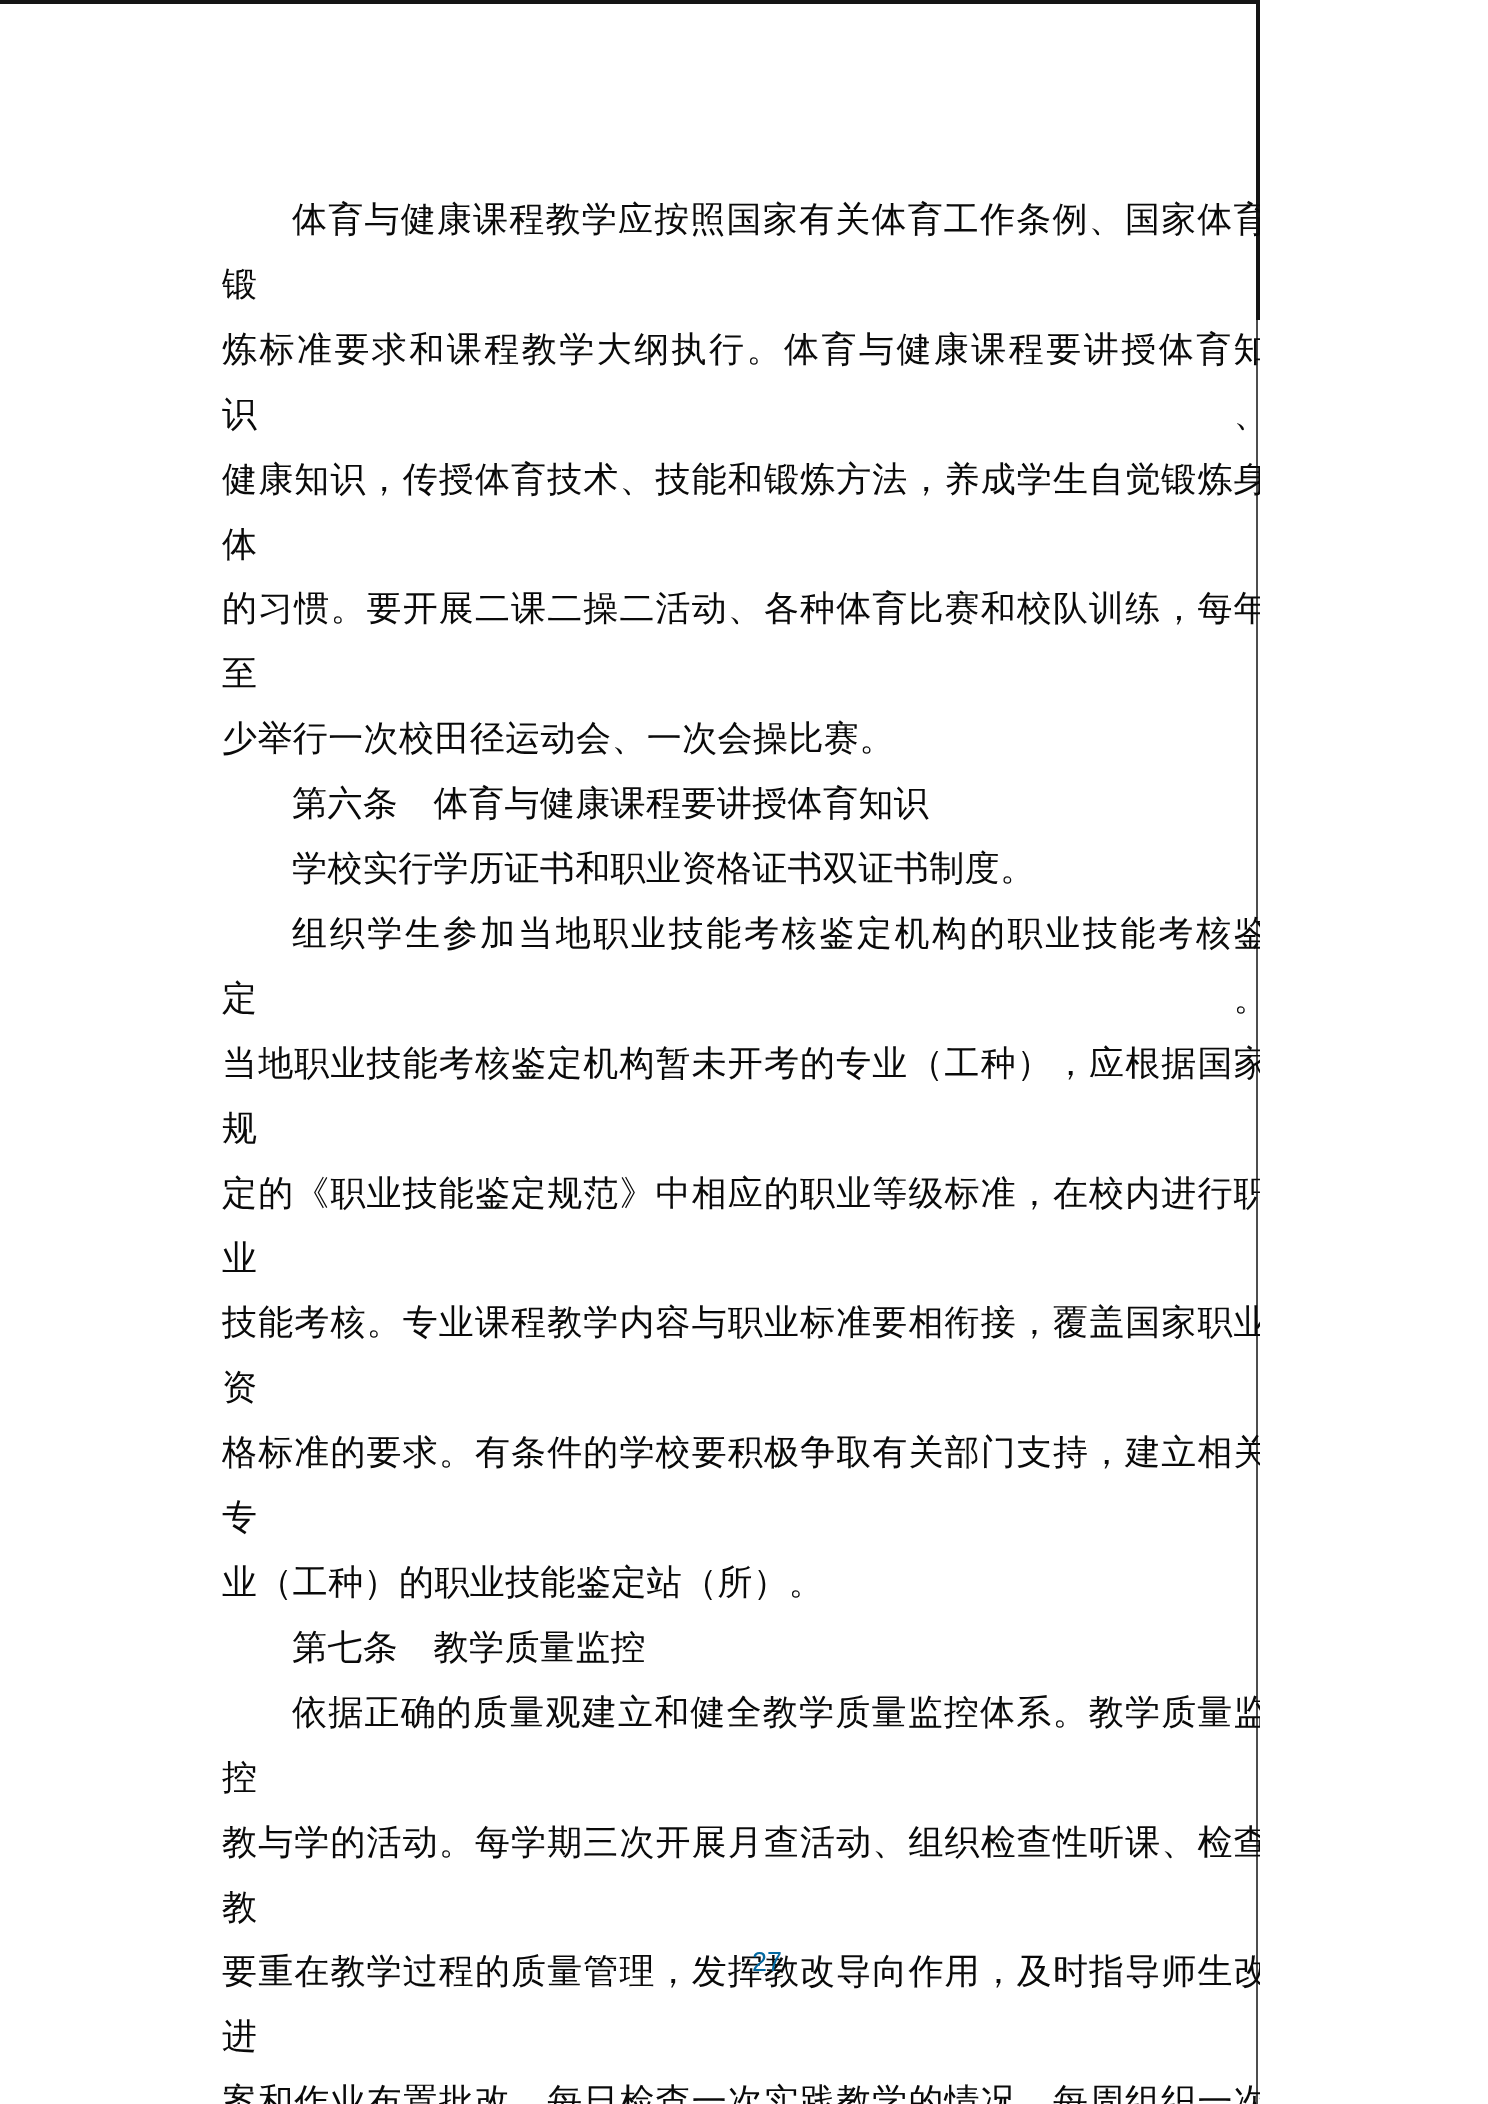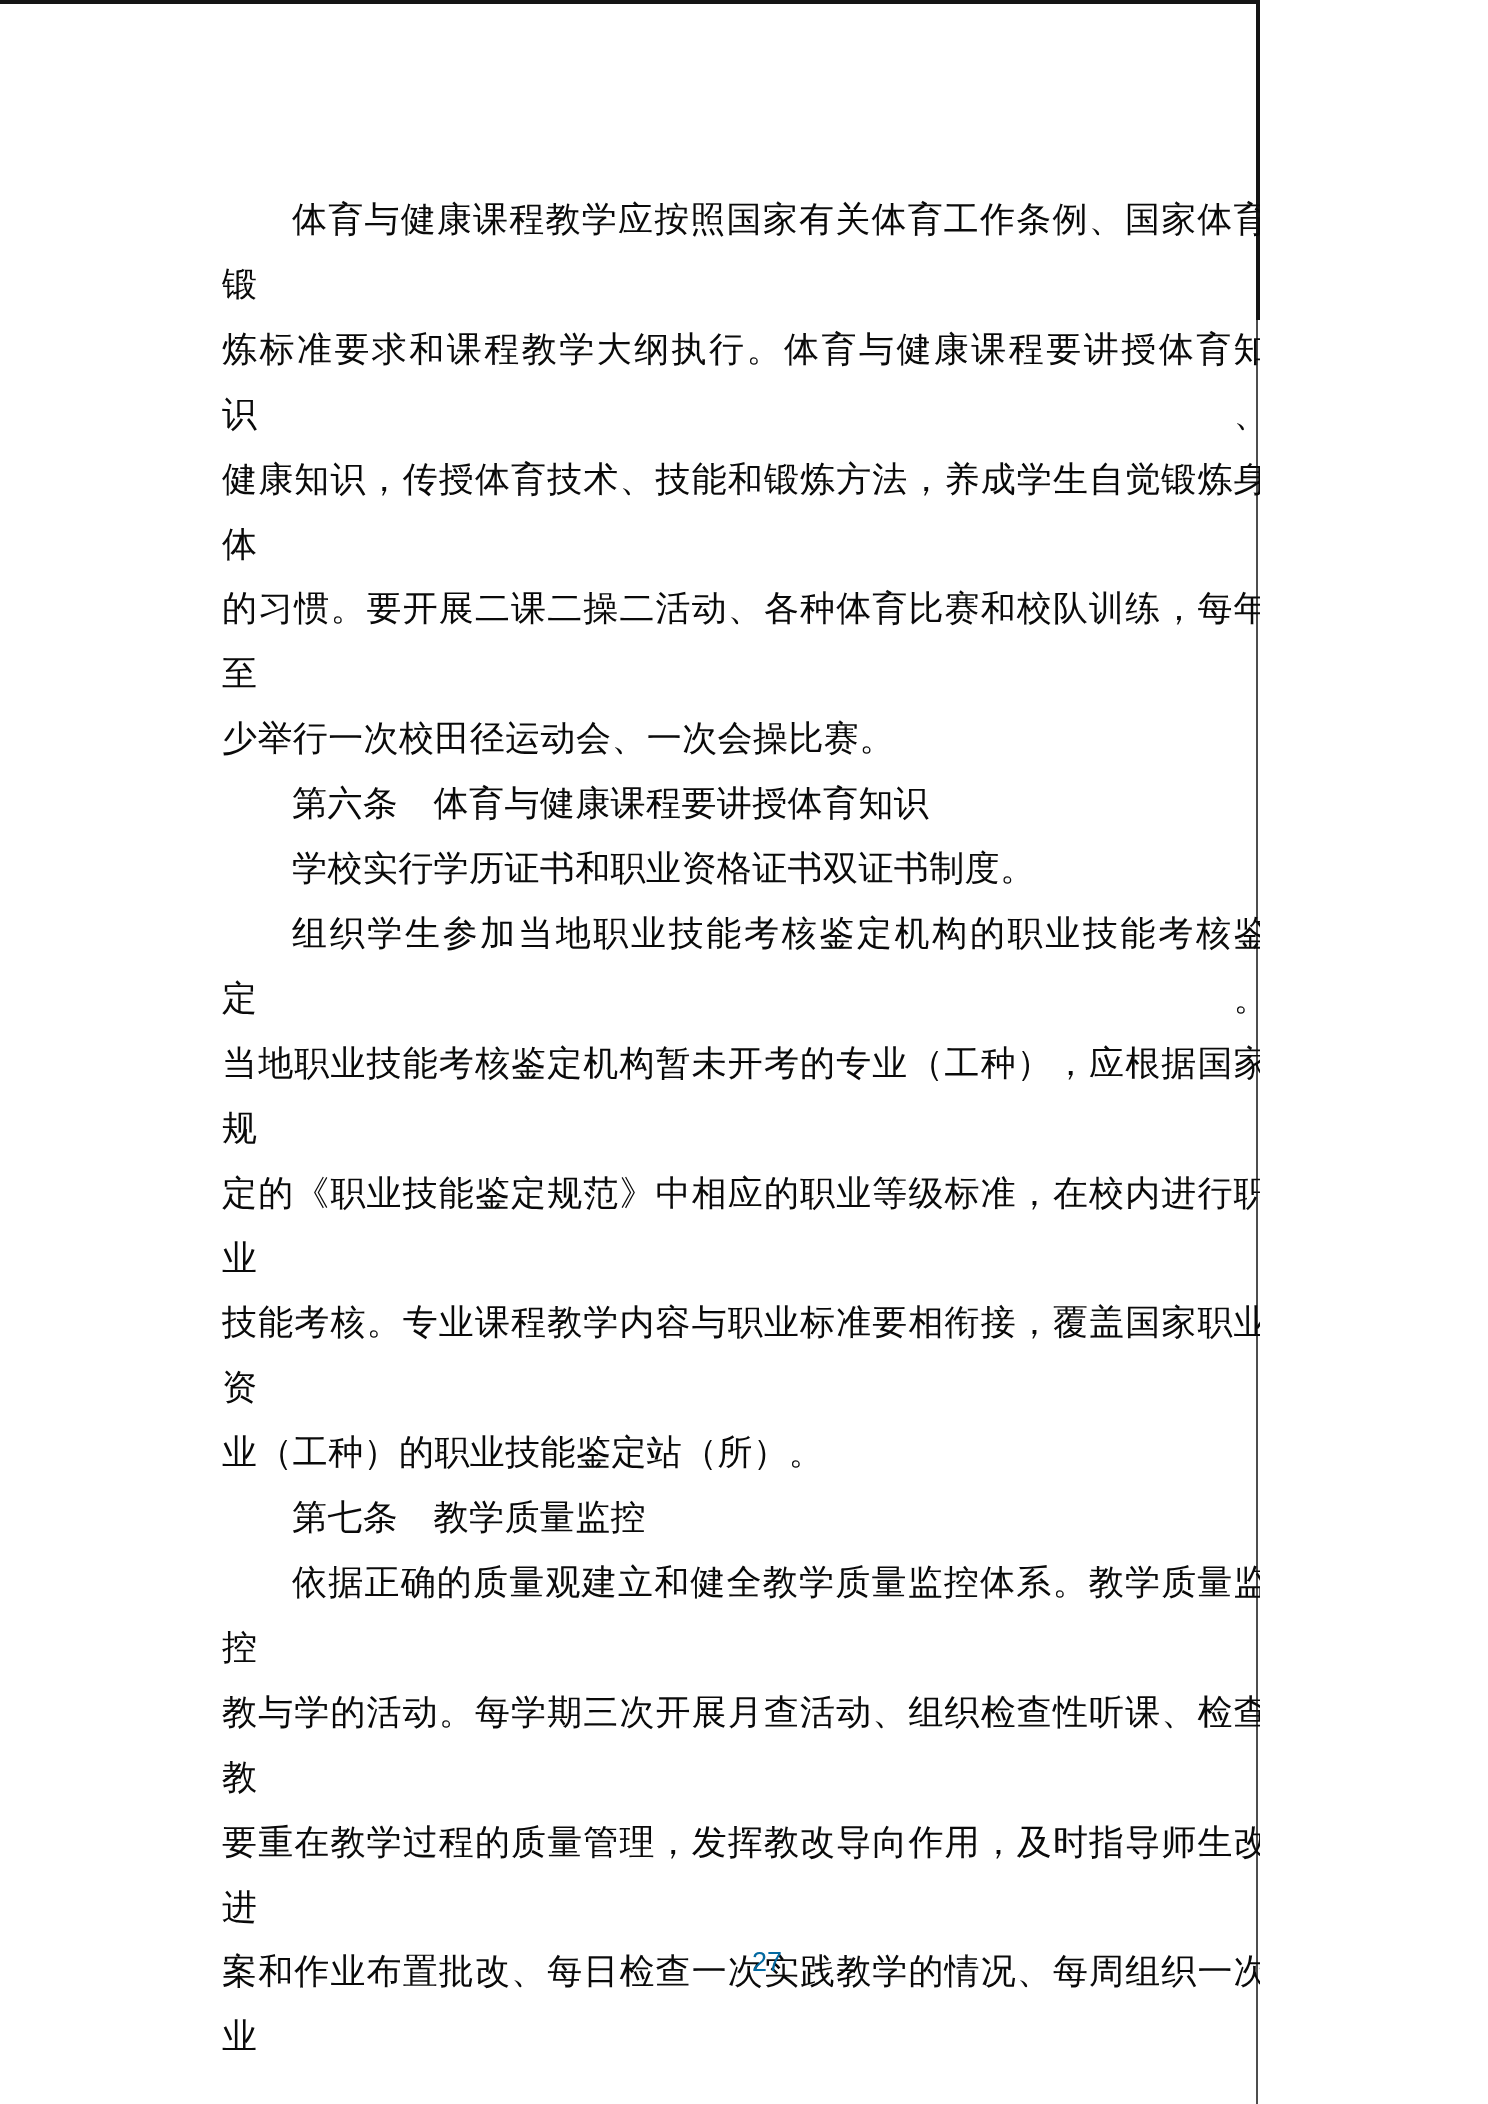--- a/index.html
+++ b/index.html
@@ -77,20 +77,21 @@
     <div class="line fill">炼标准要求和课程教学大纲执行。体育与健康课程要讲授体育知识、</div>
     <div class="line fill">健康知识，传授体育技术、技能和锻炼方法，养成学生自觉锻炼身体</div>
     <div class="line fill">的习惯。要开展二课二操二活动、各种体育比赛和校队训练，每年至</div>
     <div class="line">少举行一次校田径运动会、一次会操比赛。</div>
     <div class="line indent">第六条　体育与健康课程要讲授体育知识</div>
     <div class="line indent">学校实行学历证书和职业资格证书双证书制度。</div>
     <div class="line indent fill">组织学生参加当地职业技能考核鉴定机构的职业技能考核鉴定。</div>
     <div class="line fill">当地职业技能考核鉴定机构暂未开考的专业（工种），应根据国家规</div>
     <div class="line fill">定的《职业技能鉴定规范》中相应的职业等级标准，在校内进行职业</div>
     <div class="line fill">技能考核。专业课程教学内容与职业标准要相衔接，覆盖国家职业资</div>
+    <div class="line fill">格标准的要求。有条件的学校要积极争取有关部门支持，建立相关专</div>
     <div class="line">业（工种）的职业技能鉴定站（所）。</div>
     <div class="line indent">第七条　教学质量监控</div>
     <div class="line indent fill">依据正确的质量观建立和健全教学质量监控体系。教学质量监控</div>
     <div class="line fill">教与学的活动。每学期三次开展月查活动、组织检查性听课、检查教</div>
     <div class="line fill">要重在教学过程的质量管理，发挥教改导向作用，及时指导师生改进</div>
     <div class="line fill">案和作业布置批改、每日检查一次实践教学的情况、每周组织一次业</div>
 
   </div>
 
   <div class="page-number">27</div>

